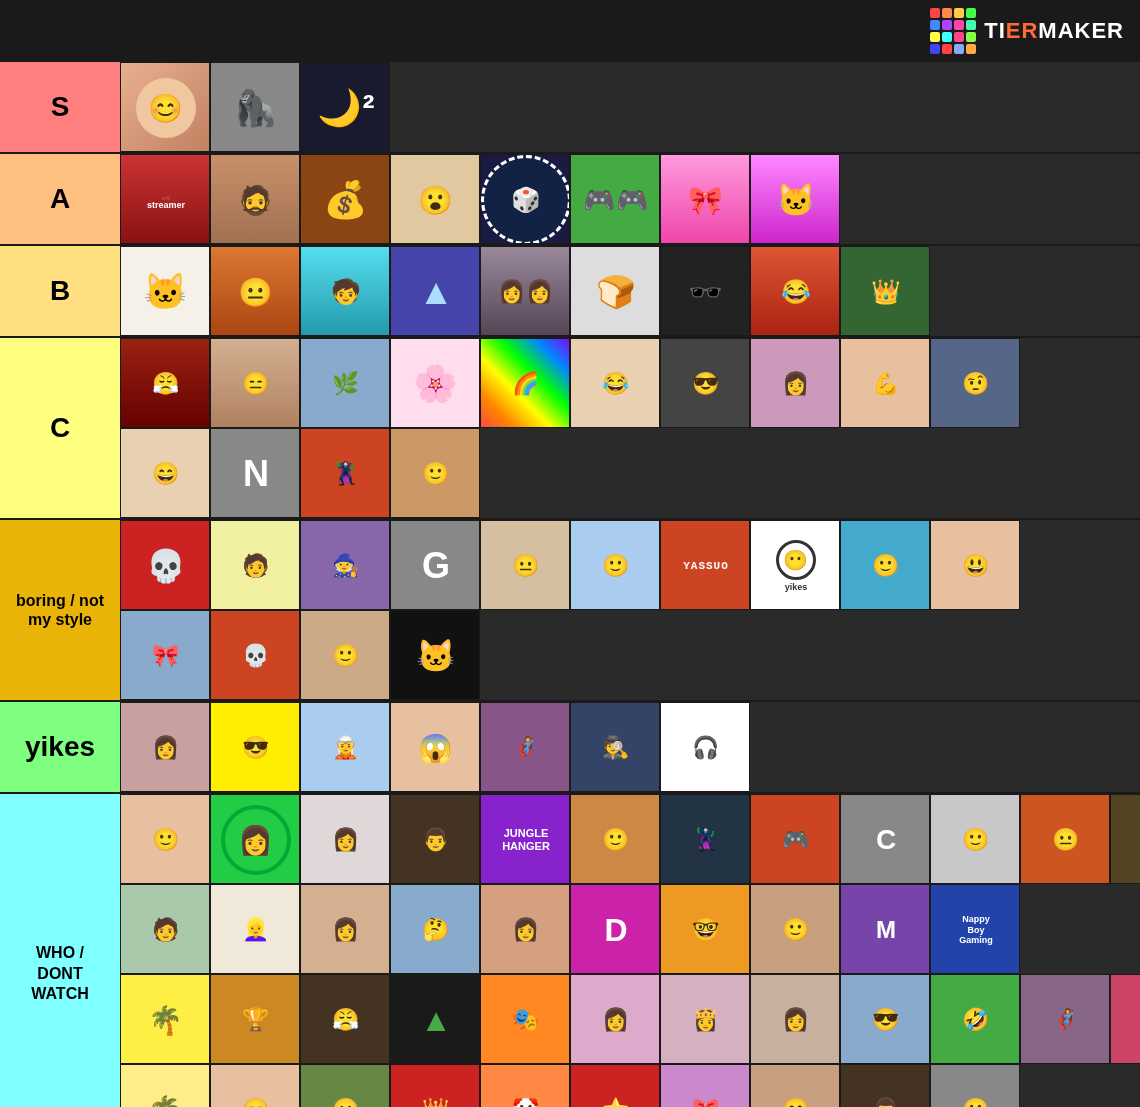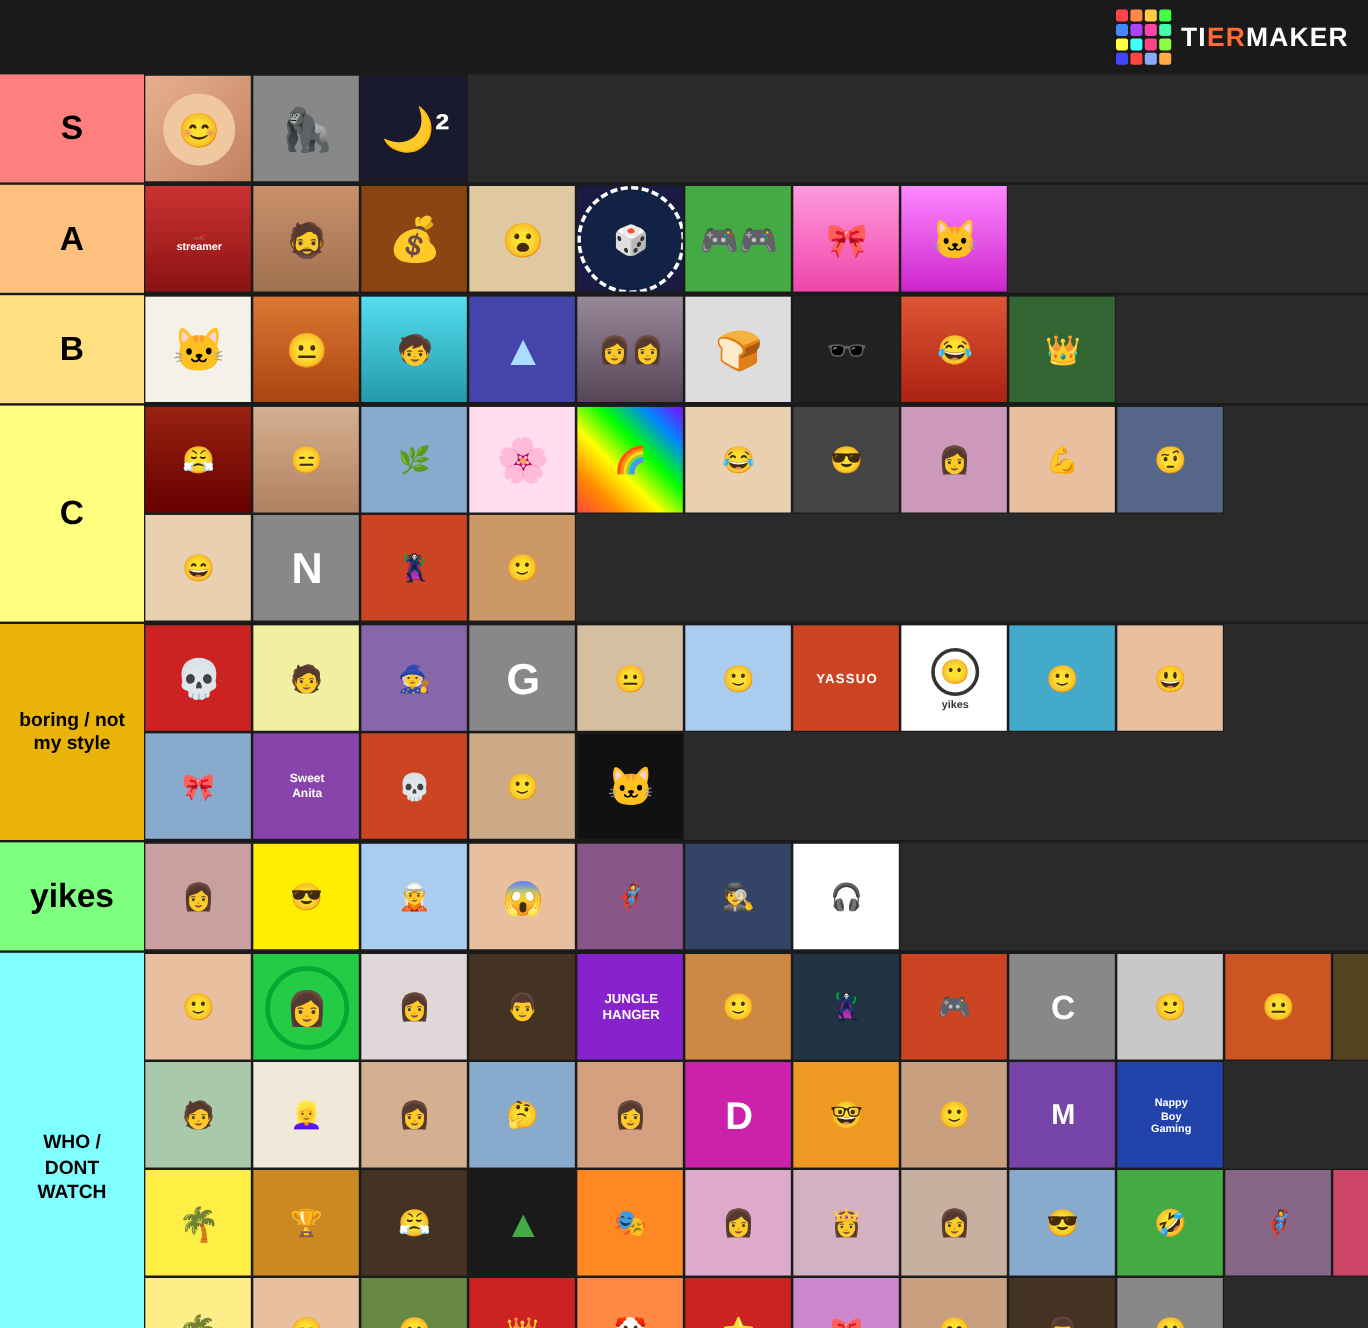--- a/index.html
+++ b/index.html
@@ -313,46 +313,40 @@
           <div class="tier-item">
             <div class="avatar" style="background:#888;font-size:36px;font-weight:900;color:white;">G</div>
           </div>
           <div class="tier-item">
             <div class="avatar" style="background:#d4c0a0;font-size:22px;">😐</div>
           </div>
           <div class="tier-item">
             <div class="avatar" style="background:#aaccee;font-size:22px;">🙂</div>
           </div>
           <div class="tier-item">
-            <div class="avatar" style="background:#cc4422;font-size:11px;font-weight:bold;color:white;letter-spacing:1px;">YASSUO</div>
+            <div class="avatar" style="background:#cc4422;font-size:11px;font-weight:bold;color:white;letter-spacing:1px;font-family:Liberation Mono, monospace;">YASSUO</div>
           </div>
           <div class="tier-item">
             <div class="avatar" style="background:white;font-size:11px;font-weight:bold;color:#333;flex-direction:column;">
               <div style="width:40px;height:40px;background:#fff;border-radius:50%;border:3px solid #333;display:flex;align-items:center;justify-content:center;font-size:20px;">😶</div>
               <span style="font-size:9px;color:#333;margin-top:2px;">yikes</span>
             </div>
           </div>
           <div class="tier-item">
             <div class="avatar" style="background:#44aacc;font-size:22px;color:white;">🙂</div>
           </div>
           <div class="tier-item">
             <div class="avatar" style="background:#e8c0a0;font-size:22px;">😃</div>
           </div>
         </div>
         <div class="tier-items-row">
           <div class="tier-item">
             <div class="avatar" style="background:#88aacc;font-size:22px;color:white;">🎀</div>
           </div>
           <div class="tier-item">
-            <div class="avatar" style="background:#8844aa;font-size:10px;font-weight:bold;color:white;flex-direction:column;padding:4px;text-align:center;line-height:1.2;">
-              <span>Sweet</span>
-                <span>Anita</span>
-            </div>
-          </div>
-          <div class="tier-item">
             <div class="avatar" style="background:#cc4422;font-size:22px;color:white;">💀</div>
           </div>
           <div class="tier-item">
             <div class="avatar" style="background:#ccaa88;font-size:22px;">🙂</div>
           </div>
           <div class="tier-item">
             <div class="avatar" style="background:#111;font-size:32px;color:#4488ff;">🐱</div>
           </div>
         </div>
       </div>

